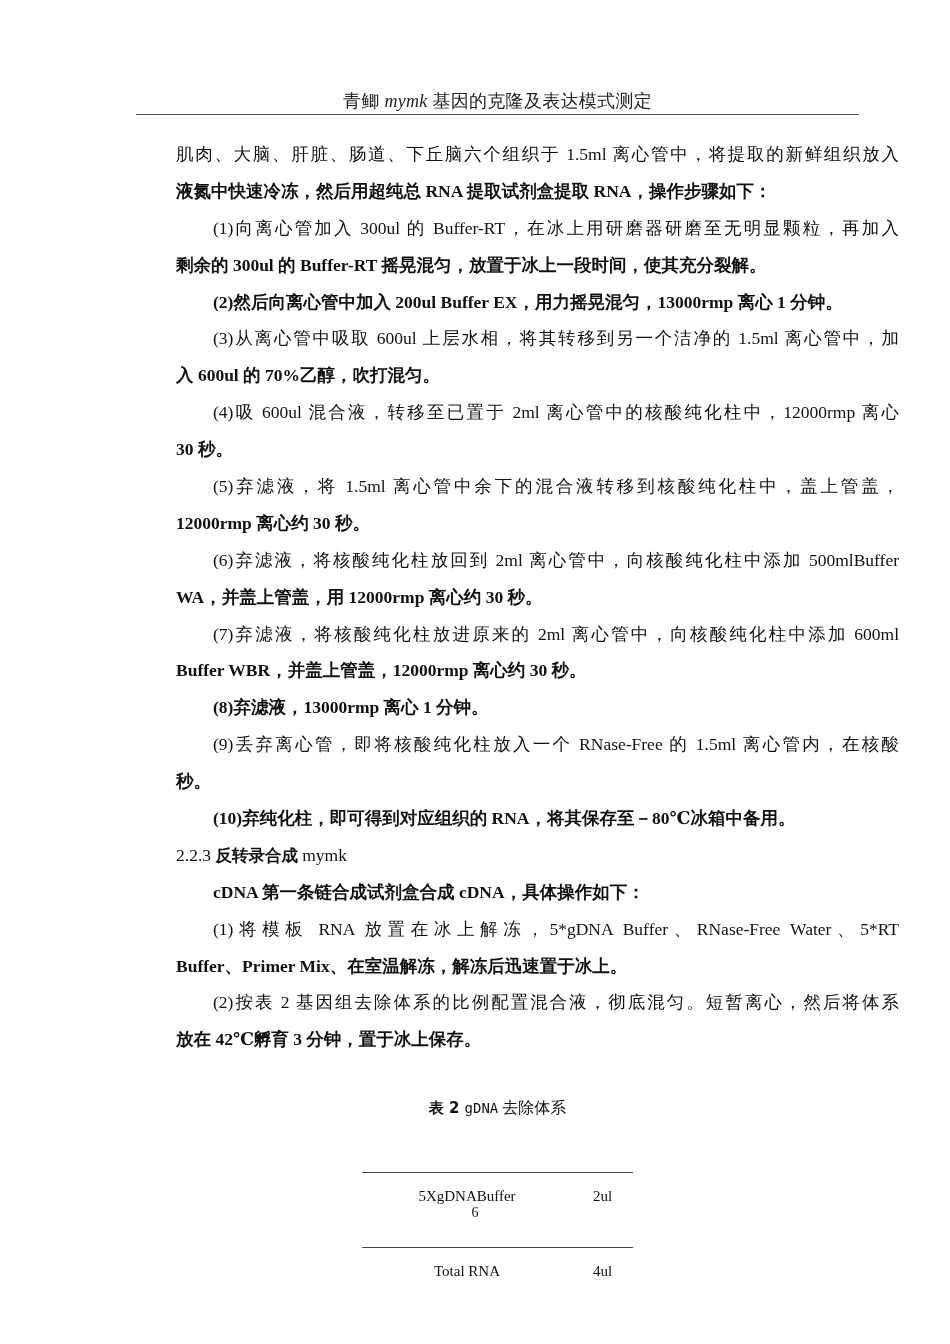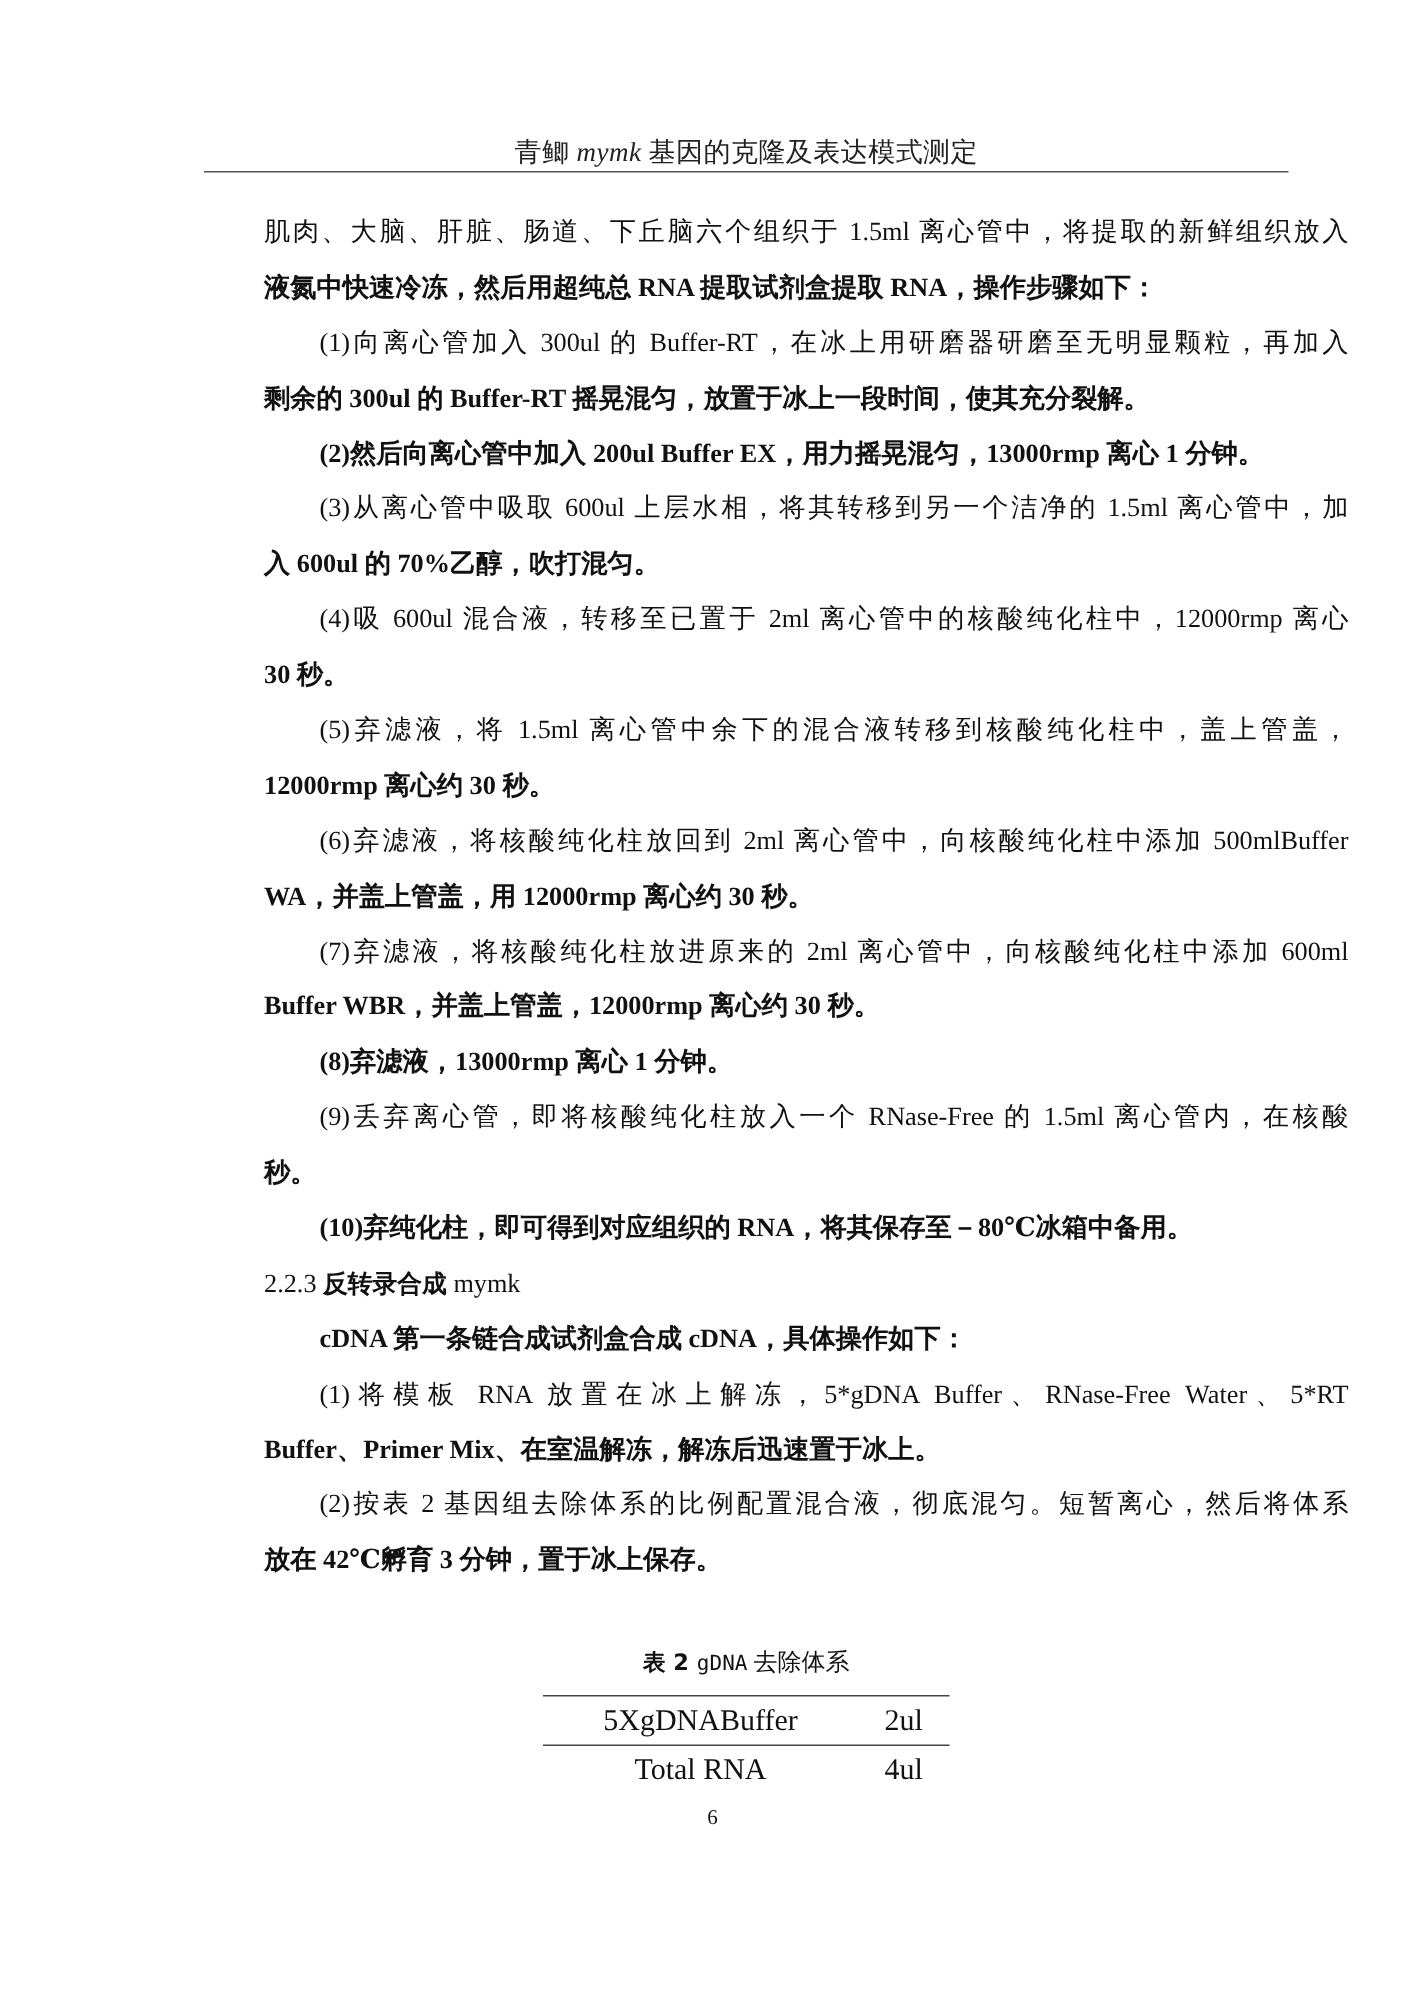--- a/index.html
+++ b/index.html
@@ -16,21 +16,21 @@
           text-align: justify; text-align-last: justify; }
   .line.last { text-align-last: left; font-weight: bold; }
   .line.indent { padding-left: 37px; }
   .heading { font-size: 17.5px; line-height: 36.9px; height: 36.9px; }
   .heading .bold { font-weight: bold; font-family: "DejaVu Sans", sans-serif; font-size: 16.5px; }
   .caption { position: absolute; left: 362px; top: 1097px; width: 271px; text-align: center;
              font-size: 16px; line-height: 22px; }
   .caption .cap-bold { font-weight: bold; font-family: "DejaVu Sans", sans-serif; font-size: 15px; }
   .caption .cap-mono { font-family: "DejaVu Sans Mono", monospace; font-size: 14px; text-align: center; }
   .table { position: absolute; left: 362px; top: 1130px; width: 271px; }
-  .table .row { display: flex; height: 32px; align-items: center; font-size: 20px; }
+  .table .row { display: flex; height: 32px; align-items: flex-end; font-size: 15px; margin-top: 42px; }
   .table .row.ruled { border-top: 1.3px solid #444; }
   .table .c1 { width: 210px; text-align: center; }
   .table .c2 { width: 61px; text-align: center; }
   .page-number { position: absolute; left: 462px; top: 1203px; width: 26px; text-align: center;
                  font-size: 14px; line-height: 20px; }
 </style>
 </head>
 <body>
 
 <div class="page">

